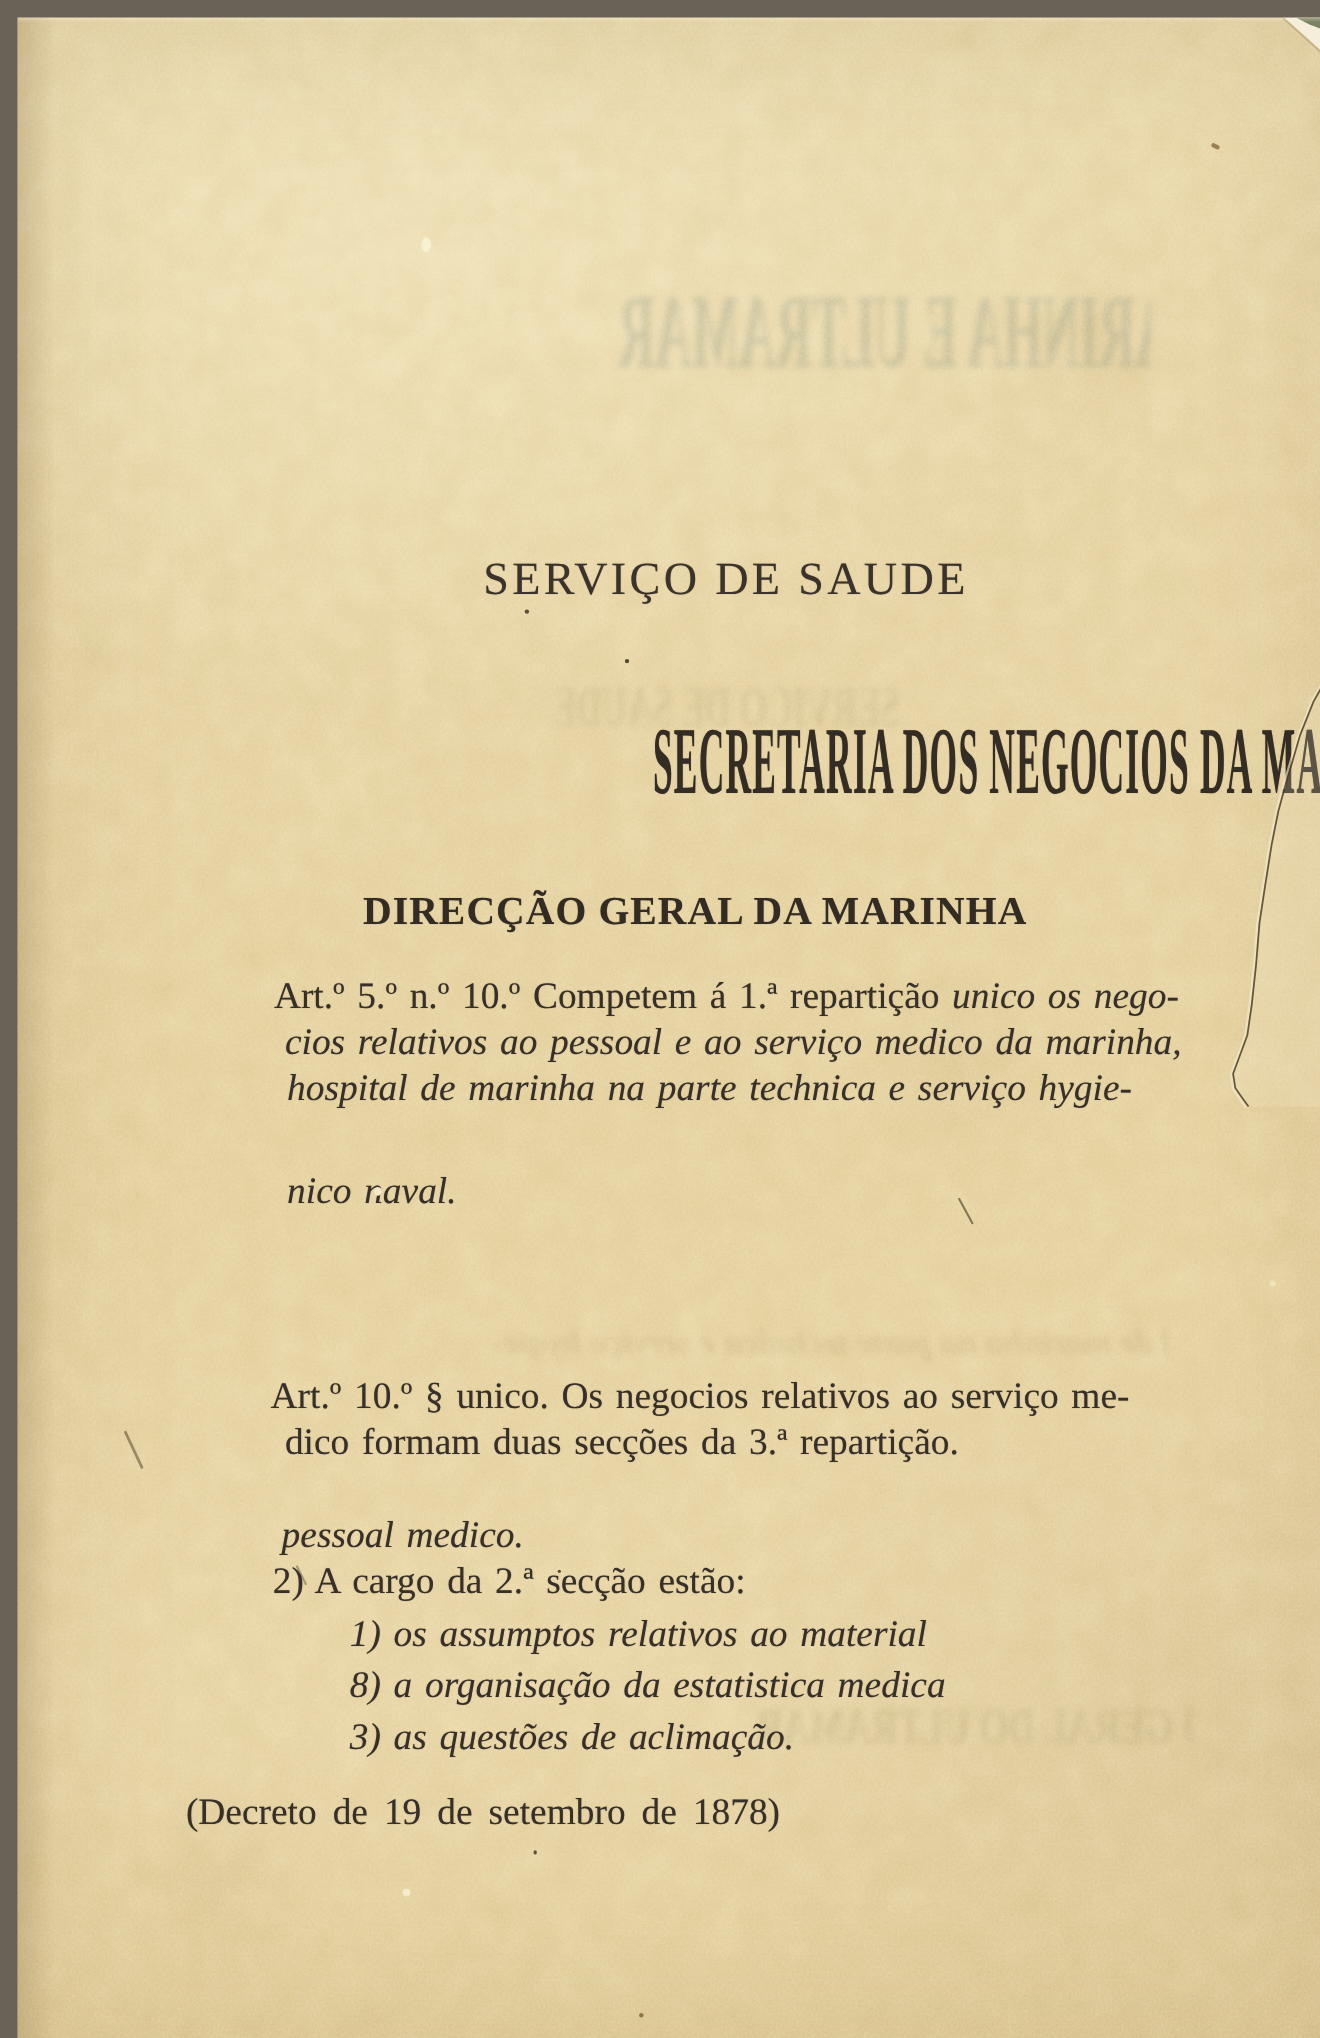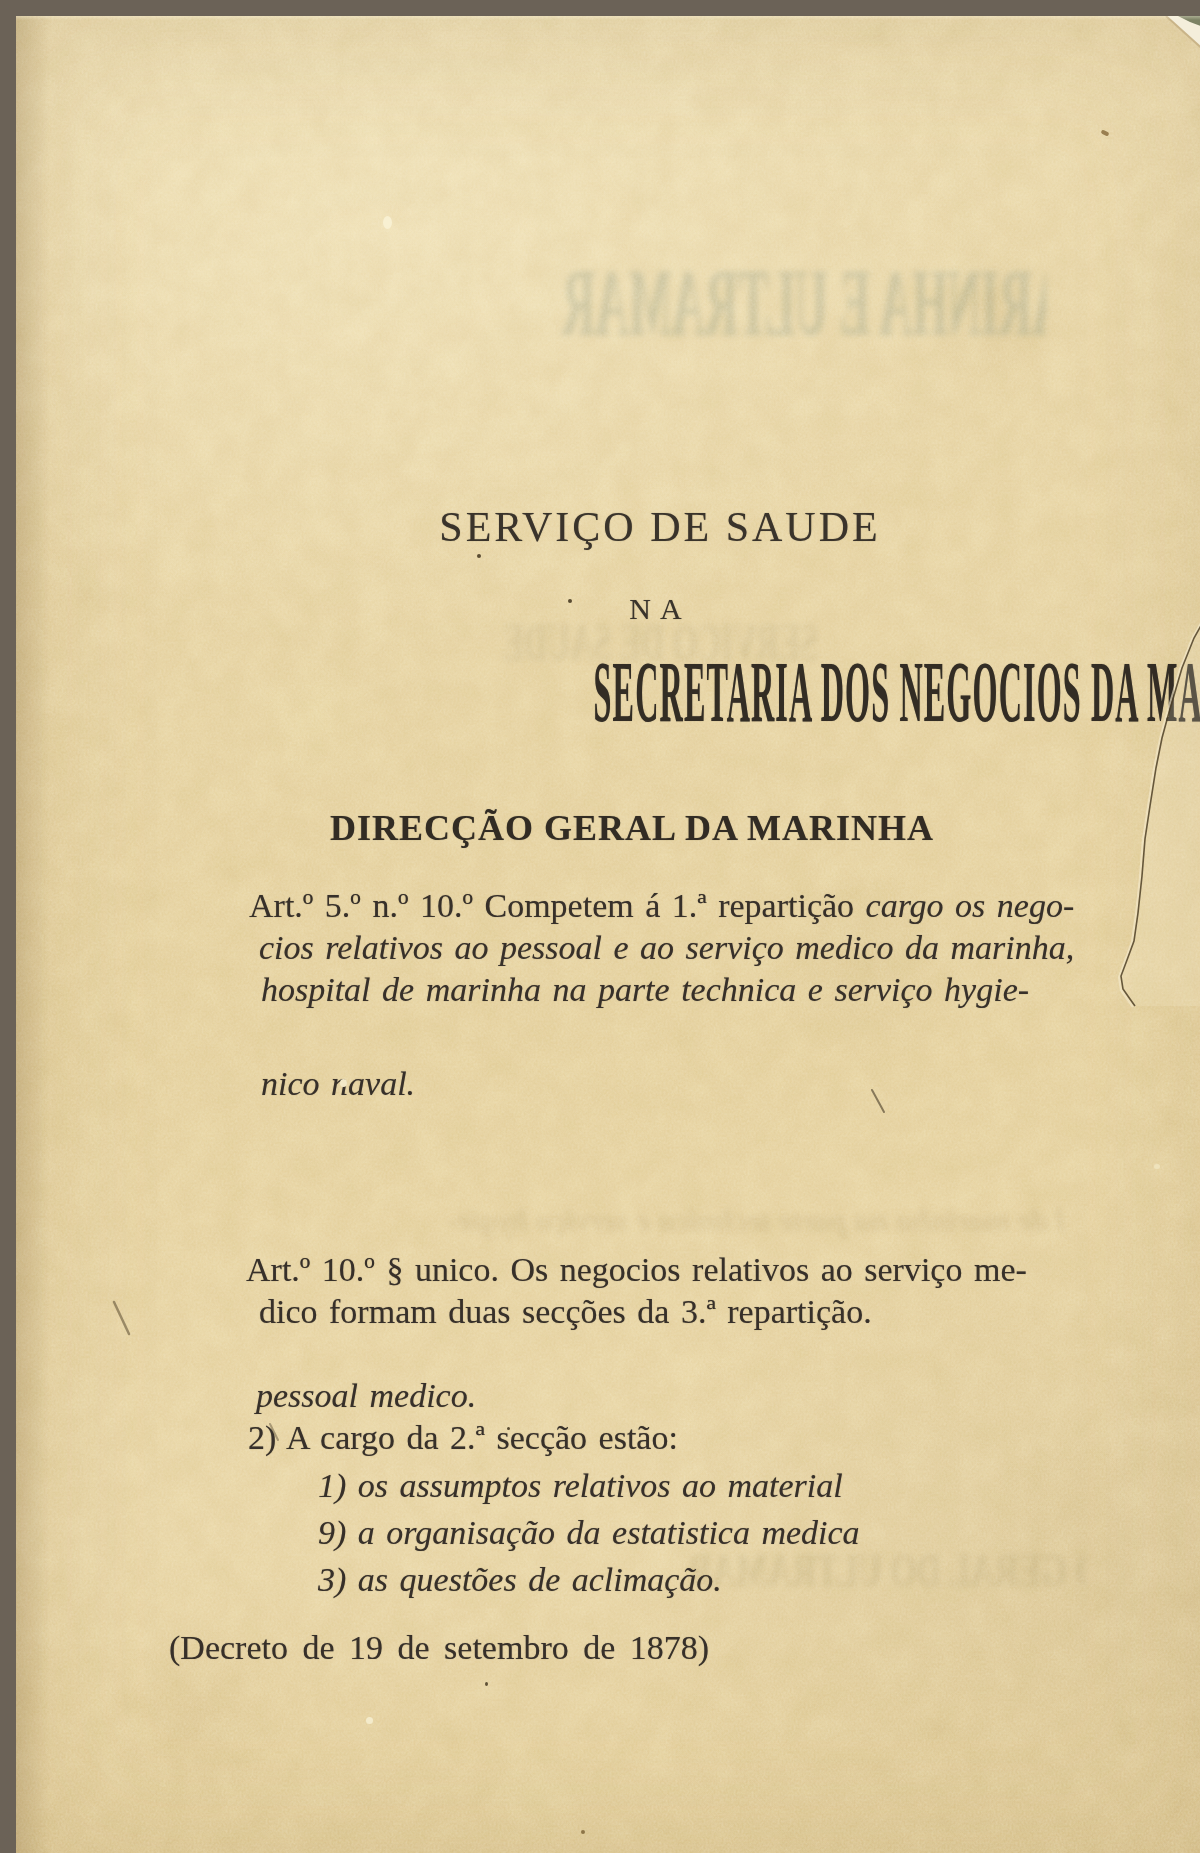--- a/index.html
+++ b/index.html
@@ -80,38 +80,37 @@
 
   <svg class="tex tex-under" width="1200" height="1853">
     <filter id="fibers" x="0" y="0" width="100%" height="100%">
       <feTurbulence type="fractalNoise" baseFrequency="0.5 0.42" numOctaves="2" seed="4"></feTurbulence>
       <feColorMatrix type="matrix" values="0 0 0 0 0.97  0 0 0 0 0.93  0 0 0 0 0.78  0.5 0.4 0 0 -0.28"></feColorMatrix>
     </filter>
     <rect width="1200" height="1853" filter="url(#fibers)" opacity="0.55"></rect>
   </svg>
 
   <div class="txt center supertitle">SERVIÇO DE SAUDE</div>
-  <div class="txt center na">NA</div>
   <div class="txt center maintitle"><span>SECRETARIA DOS NEGOCIOS DA MARINHA E ULTRAMAR</span></div>
 
   <div class="txt center slab h1">DIRECÇÃO GERAL DA MARINHA</div>
 
-  <div class="txt line p1l1"><span>Art.º 5.º n.º 10.º Competem á 1.ª repartição </span><span class="it">cargo os nego-</span></div>
+  <div class="txt line p1l1"><span>Art.º 5.º n.º 10.º Competem á 1.ª repartição </span><span class="it">unico os nego-</span></div>
   <div class="txt line it p1l2">cios relativos ao pessoal e ao serviço medico da marinha,</div>
   <div class="txt line it p1l3">hospital de marinha na parte technica e serviço hygie-</div>
   <div class="txt line it p1l4">nico naval.</div>
 
 
   <div class="txt line p2l1">Art.º 10.º § unico. Os negocios relativos ao serviço me-</div>
   <div class="txt line p2l2">dico formam duas secções da 3.ª repartição.</div>
   <div class="txt line it p2l4">pessoal medico.</div>
   <div class="txt line p2l5">2) A cargo da 2.ª secção estão:</div>
 
   <div class="txt line it sub1">1) os assumptos relativos ao material</div>
-  <div class="txt line it sub2">9) a organisação da estatistica medica</div>
+  <div class="txt line it sub2">8) a organisação da estatistica medica</div>
   <div class="txt line it sub3">3) as questões de aclimação.</div>
 
   <div class="txt line decree">(Decreto de 19 de setembro de 1878)</div>
 
   <svg class="tex" width="1200" height="1853" style="mix-blend-mode:multiply;">
     <filter id="grain" x="0" y="0" width="100%" height="100%">
       <feTurbulence type="fractalNoise" baseFrequency="0.035 0.03" numOctaves="4" seed="11"></feTurbulence>
       <feColorMatrix type="matrix" values="0 0 0 0 0.82  0 0 0 0 0.74  0 0 0 0 0.55  0.5 0.5 0 0 -0.28"></feColorMatrix>
     </filter>
     <rect width="1200" height="1853" filter="url(#grain)" opacity="0.5"></rect>

